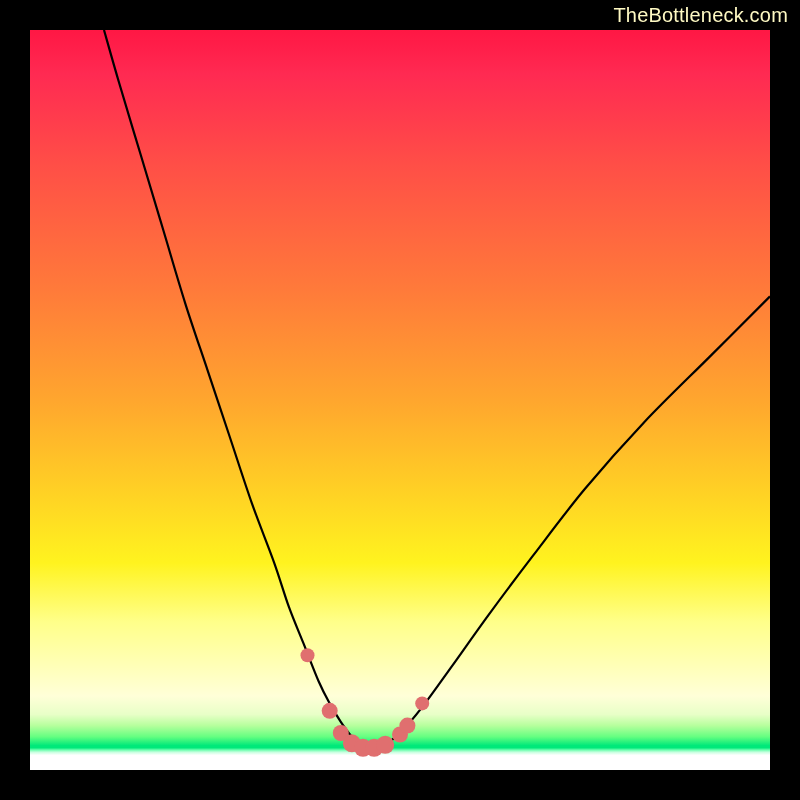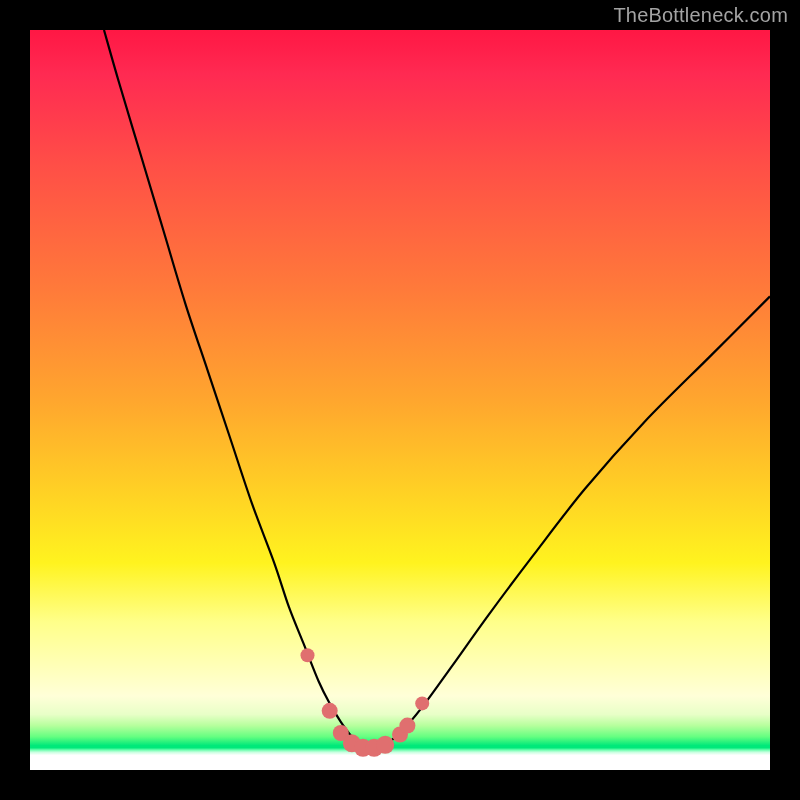--- a/index.html
+++ b/index.html
@@ -45,21 +45,21 @@
       #6fffb0 97.3%,
       #c9ffe0 97.6%,
       #ffffff 98%,
       #ffffff 100%
     );
   }
   .watermark {
     position: absolute;
     top: 4px;
     right: 12px;
-    color: #a3a3a3;
+    color: #fef9c3;
     font-size: 20px;
     letter-spacing: 0.2px;
   }
   svg.curve {
     position: absolute;
     top: 0; left: 0;
   }
   .dot {
     fill: #e06f6f;
     stroke: none;

